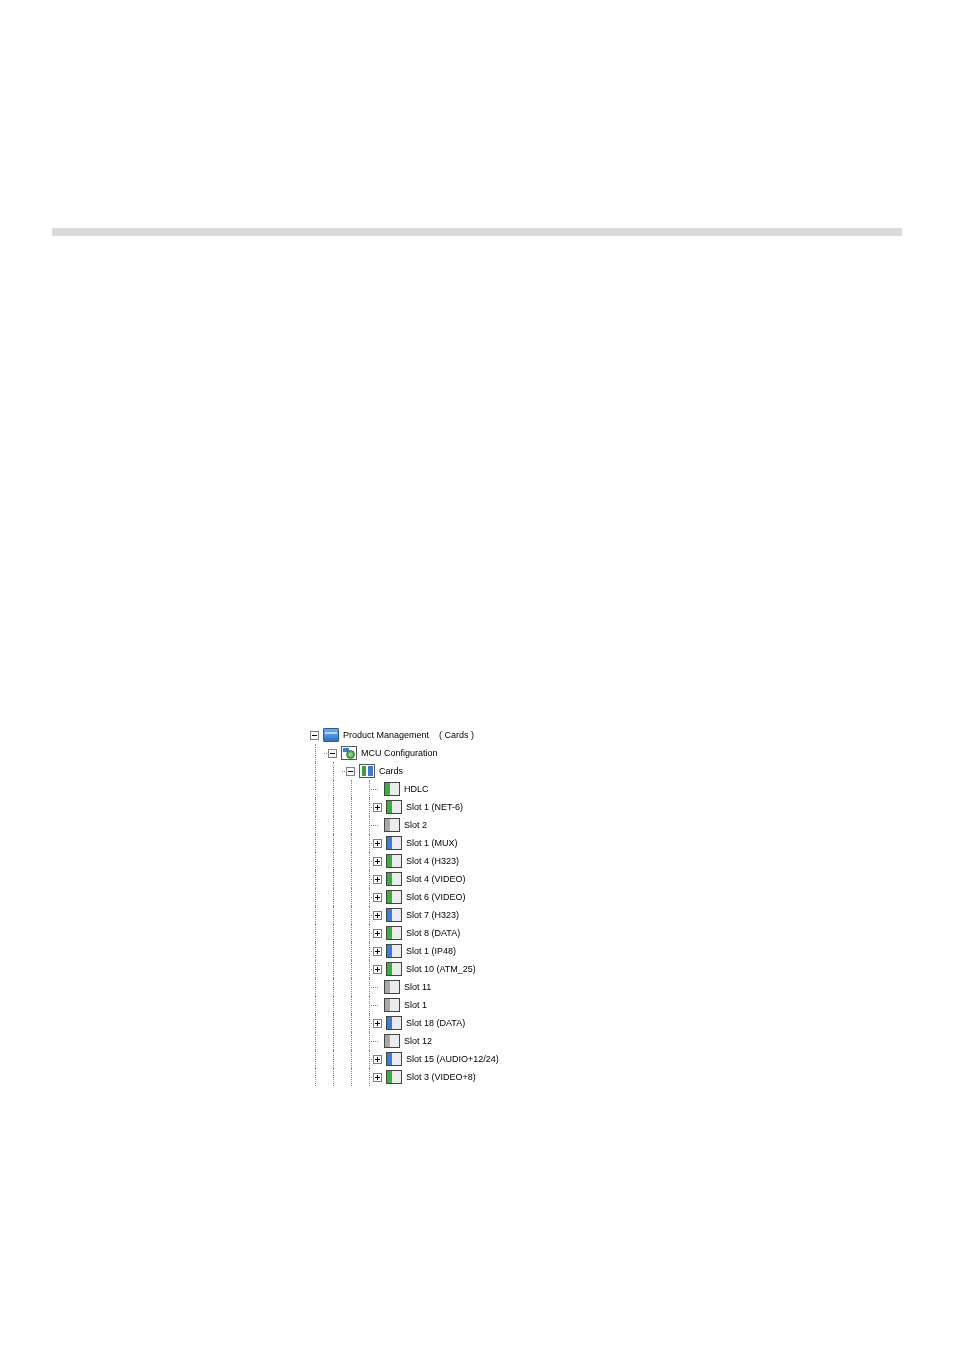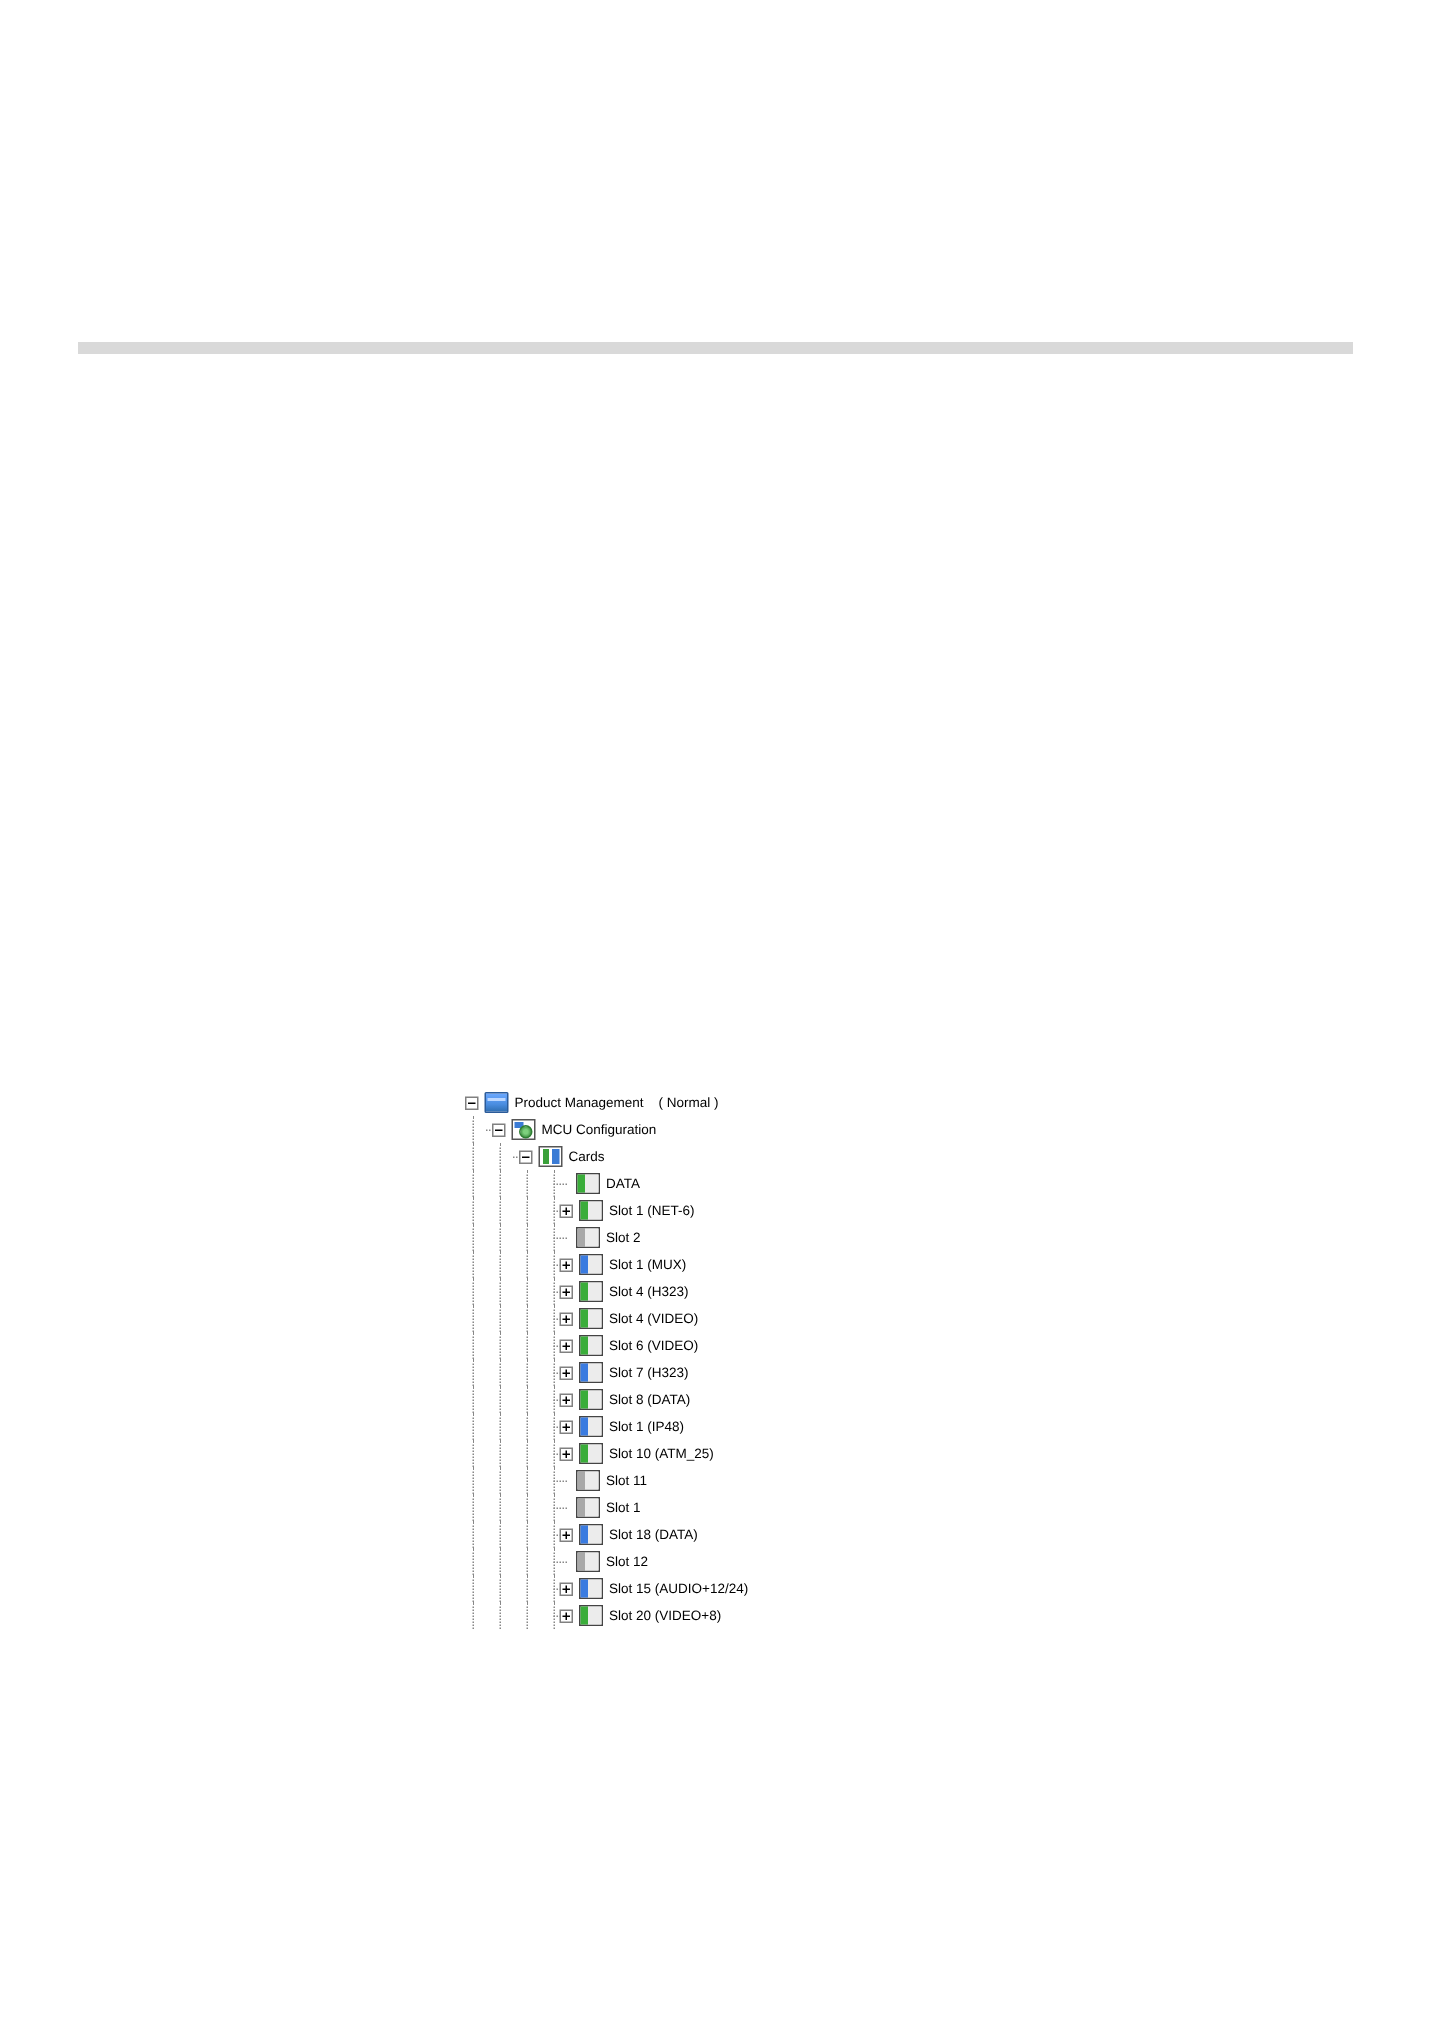--- a/index.html
+++ b/index.html
@@ -130,21 +130,21 @@
 <div class="band"></div>
 
 <div class="tree">
 
   <div class="node">
     <span class="exp"></span>
     <span class="gap2"></span>
     <span class="icon ico-rack"></span>
     <span class="lbl">Product Management</span>
     <span class="gap10"></span>
-    <span class="lbl">( Normal )</span>
+    <span class="lbl">( Cards )</span>
   </div>
 
   <div class="node">
     <span class="guide">
         <span class="v"></span>
       </span>
     <span class="guide">
         <span class="hz"></span>
       </span>
     <span class="exp"></span>
@@ -187,21 +187,21 @@
         <span class="guide">
           <span class="v"></span>
           <span class="hz"></span>
         </span>
         <span class="guide"></span>
         <span class="gap2"></span>
         <span class="icon ico-card st-green">
           <span class="bar"></span>
           <span class="rest"></span>
         </span>
-        <span class="lbl">DATA</span>
+        <span class="lbl">HDLC</span>
       </div>
       <div class="node">
         <span class="guide">
           <span class="v"></span>
         </span>
         <span class="guide"></span>
         <span class="guide">
           <span class="v"></span>
         </span>
         <span class="guide"></span>
@@ -587,17 +587,17 @@
         <span class="guide">
           <span class="c90"></span>
           <span class="hz"></span>
         </span>
         <span class="exp plus"></span>
         <span class="gap2"></span>
         <span class="icon ico-card st-green">
           <span class="bar"></span>
           <span class="rest"></span>
         </span>
-        <span class="lbl">Slot 20 (VIDEO+8)</span>
+        <span class="lbl">Slot 3 (VIDEO+8)</span>
       </div>
     </div>
 
 </div>
 
 </body></html>

